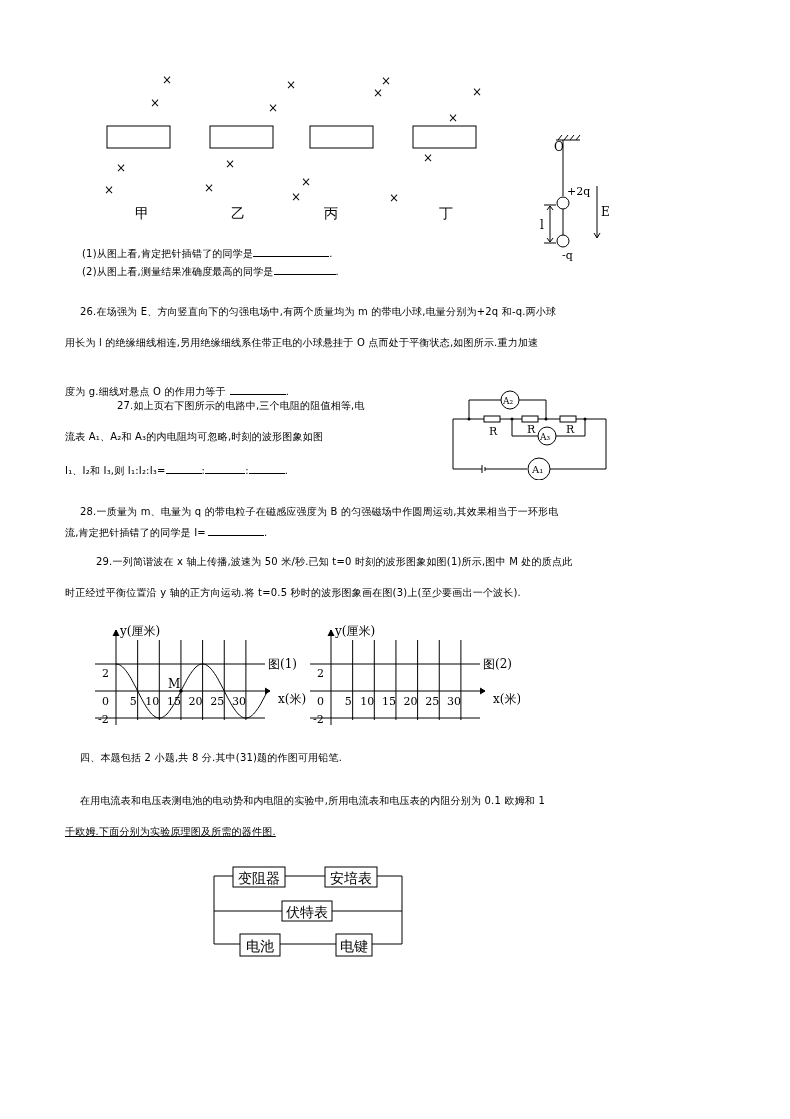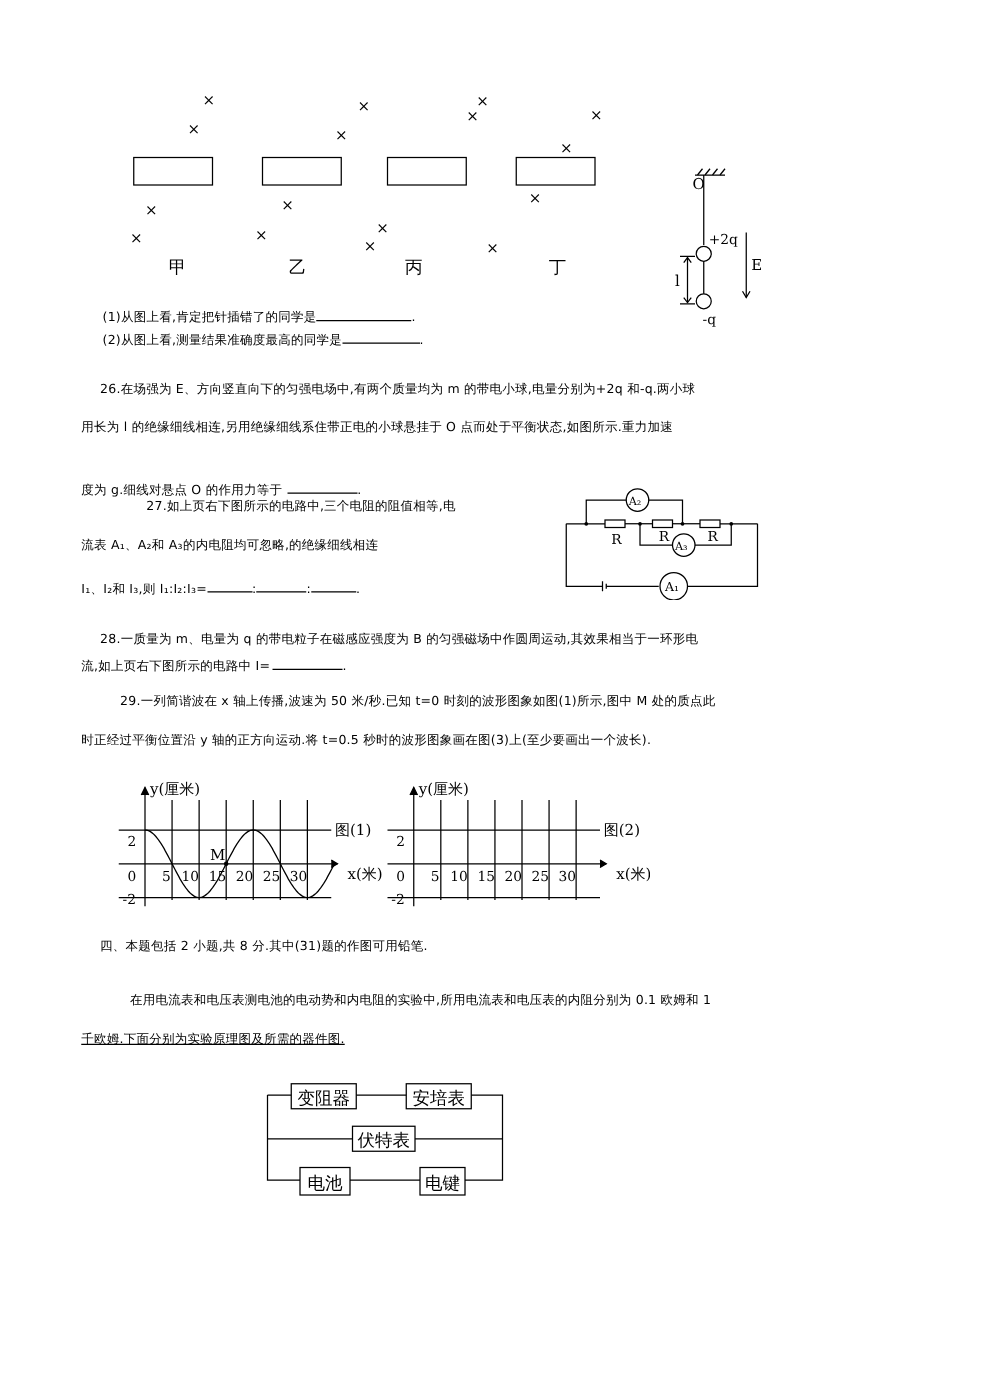--- a/index.html
+++ b/index.html
@@ -78,21 +78,21 @@
   <span>(2)从图上看,测量结果准确度最高的同学是</span><span class="blank" style="width:62px;"></span><span>.</span>
 </div>
 
 <div class="line" style="left:80px;top:302px;">26.在场强为 E、方向竖直向下的匀强电场中,有两个质量均为 m 的带电小球,电量分别为+2q 和-q.两小球</div>
 <div class="line" style="left:65px;top:333px;">用长为 l 的绝缘细线相连,另用绝缘细线系住带正电的小球悬挂于 O 点而处于平衡状态,如图所示.重力加速</div>
 <div class="line" style="left:65px;top:380px;">
   <span>度为 g.细线对悬点 O 的作用力等于</span><span class="blank" style="width:56px;margin-left:4px;"></span><span>.</span>
 </div>
 
 <div class="line" style="left:88px;top:396px;margin-left:29px;">27.如上页右下图所示的电路中,三个电阻的阻值相等,电</div>
-<div class="line" style="left:65px;top:427px;">流表 A₁、A₂和 A₃的内电阻均可忽略,的绝缘细线相连</div>
+<div class="line" style="left:65px;top:427px;">流表 A₁、A₂和 A₃的内电阻均可忽略,时刻的波形图象如图</div>
 <div class="line" style="left:65px;top:459px;">
   <span>I₁、I₂和 I₃,则 I₁:I₂:I₃=</span><span class="blank" style="width:36px;"></span><span>:</span><span class="blank" style="width:40px;"></span><span>:</span><span class="blank" style="width:36px;"></span><span>.</span>
 </div>
 
 <svg class="abs" style="left:440px;top:385px;" width="180" height="95" viewBox="0 0 180 95">
   <g stroke="#000" fill="none" stroke-width="1">
 
     <polyline points="13,34 13,84 42,84"></polyline>
     <line x1="42" y1="80" x2="42" y2="88"></line>
       <line x1="45" y1="82" x2="45" y2="86"></line>
@@ -125,21 +125,21 @@
   <text x="49" y="50" font-size="11">R</text>
   <text x="87" y="48" font-size="11">R</text>
   <text x="126" y="48" font-size="11">R</text>
   <text x="92" y="88" font-size="10">A₁</text>
   <text x="63" y="19" font-size="9">A₂</text>
   <text x="100" y="55" font-size="9">A₃</text>
 </svg>
 
 <div class="line" style="left:80px;top:490px;margin-top:12px;">28.一质量为 m、电量为 q 的带电粒子在磁感应强度为 B 的匀强磁场中作圆周运动,其效果相当于一环形电</div>
 <div class="line" style="left:65px;top:521px;">
-  <span>流,如上页右下图所示的电路中 I=</span><span class="blank" style="width:56px;margin-left:2px;"></span><span>.</span>
+  <span>流,肯定把针插错了的同学是 I=</span><span class="blank" style="width:56px;margin-left:2px;"></span><span>.</span>
 </div>
 
 <div class="line" style="left:80px;top:552px;margin-left:16px;">29.一列简谐波在 x 轴上传播,波速为 50 米/秒.已知 t=0 时刻的波形图象如图(1)所示,图中 M 处的质点此</div>
 <div class="line" style="left:65px;top:583px;">时正经过平衡位置沿 y 轴的正方向运动.将 t=0.5 秒时的波形图象画在图(3)上(至少要画出一个波长).</div>
 
 <svg class="abs" style="left:90px;top:620px;" width="220" height="115" viewBox="0 0 220 115" id="wave1">
     <line x1="5" y1="44" x2="175" y2="44" stroke="#000" stroke-width="1"></line>
     <line x1="5" y1="98" x2="175" y2="98" stroke="#000" stroke-width="1"></line>
     <line x1="47.65" y1="20" x2="47.65" y2="100" stroke="#000" stroke-width="1"></line>
     <line x1="69.3" y1="20" x2="69.3" y2="100" stroke="#000" stroke-width="1"></line>
@@ -188,21 +188,21 @@
     <text x="8" y="103" font-size="11">-2</text>
     <text x="39.65" y="85" font-size="11">5</text>
     <text x="55.3" y="85" font-size="11">10</text>
     <text x="76.95" y="85" font-size="11">15</text>
     <text x="98.6" y="85" font-size="11">20</text>
     <text x="120.25" y="85" font-size="11">25</text>
     <text x="141.9" y="85" font-size="11">30</text>
   </svg>
 
 <div class="line" style="left:80px;top:748px;">四、本题包括 2 小题,共 8 分.其中(31)题的作图可用铅笔.</div>
-<div class="line" style="left:80px;top:791px;margin-left:24px;">在用电流表和电压表测电池的电动势和内电阻的实验中,所用电流表和电压表的内阻分别为 0.1 欧姆和 1</div>
+<div class="line" style="left:80px;top:791px;">在用电流表和电压表测电池的电动势和内电阻的实验中,所用电流表和电压表的内阻分别为 0.1 欧姆和 1</div>
 <div class="line" style="left:65px;top:822px;text-decoration:underline;">千欧姆.下面分别为实验原理图及所需的器件图.</div>
 
 <svg class="abs" style="left:200px;top:855px;" width="220" height="110" viewBox="0 0 220 110">
   <g stroke="#000" fill="none" stroke-width="1">
     <polyline points="14,21 14,89 40,89"></polyline>
     <polyline points="14,21 33,21"></polyline>
     <line x1="85" y1="21" x2="125" y2="21"></line>
     <polyline points="177,21 202,21 202,89 172,89"></polyline>
     <line x1="14" y1="56" x2="82" y2="56"></line>
     <line x1="132" y1="56" x2="202" y2="56"></line>

